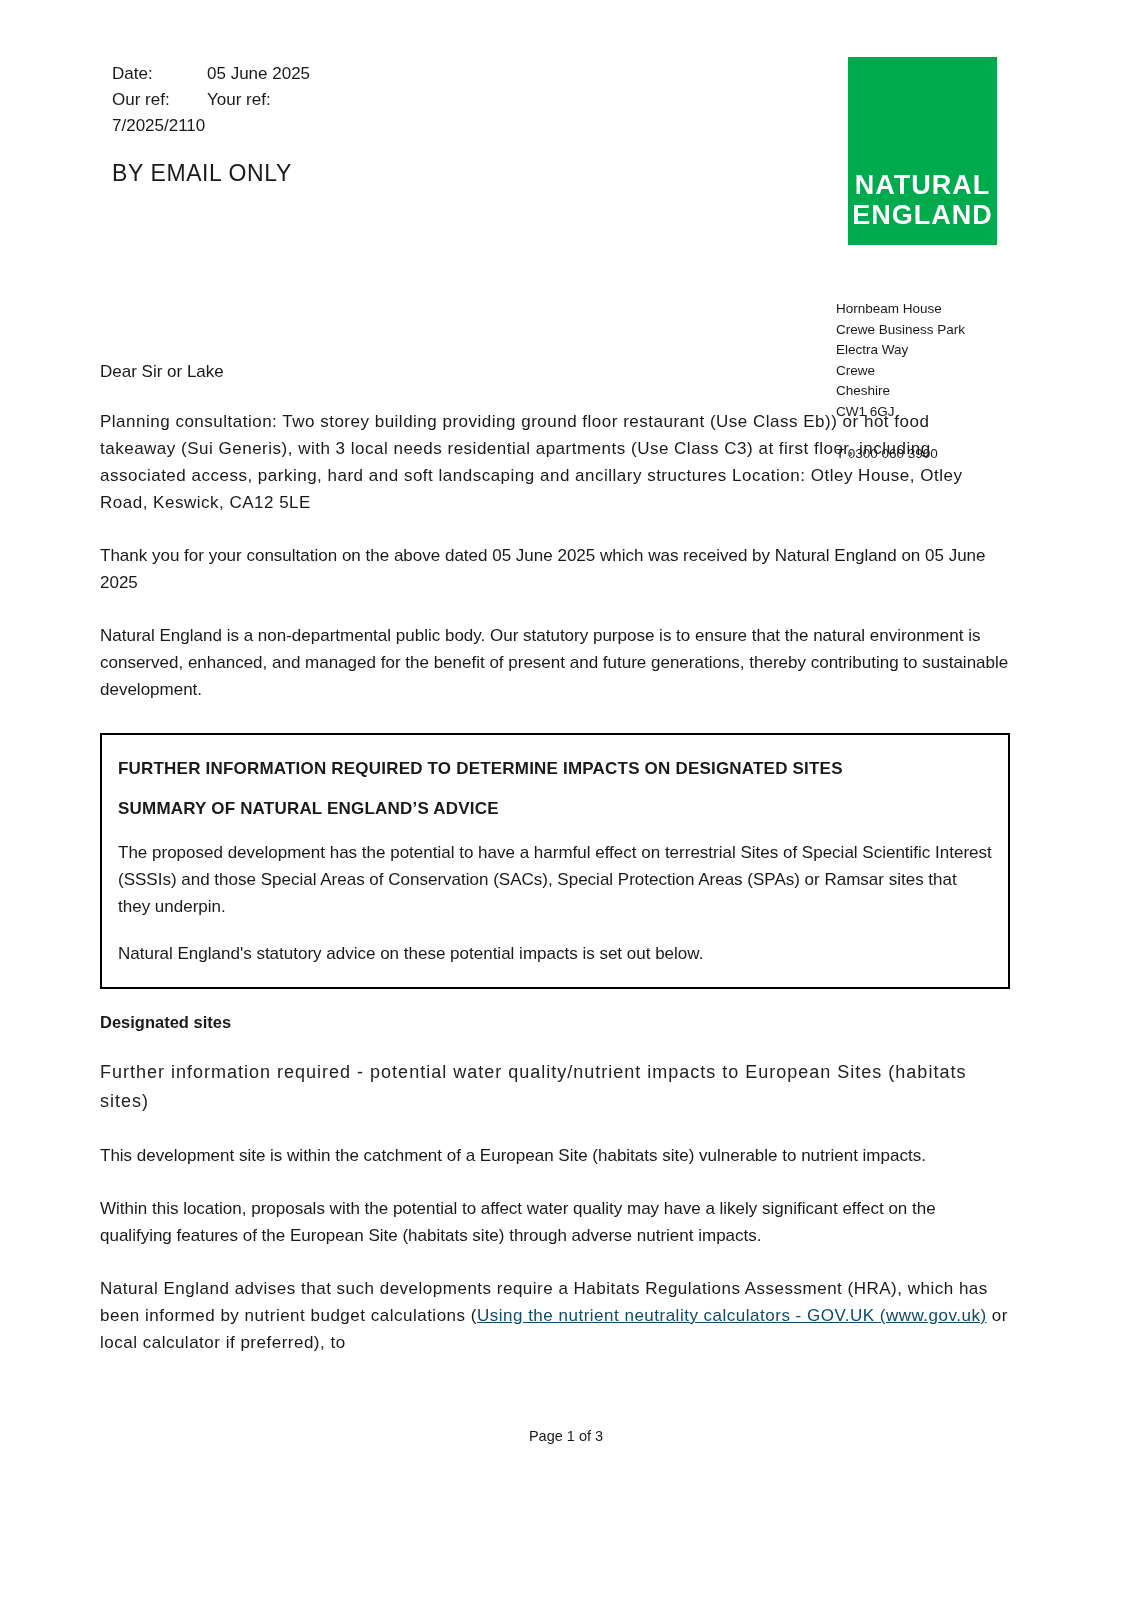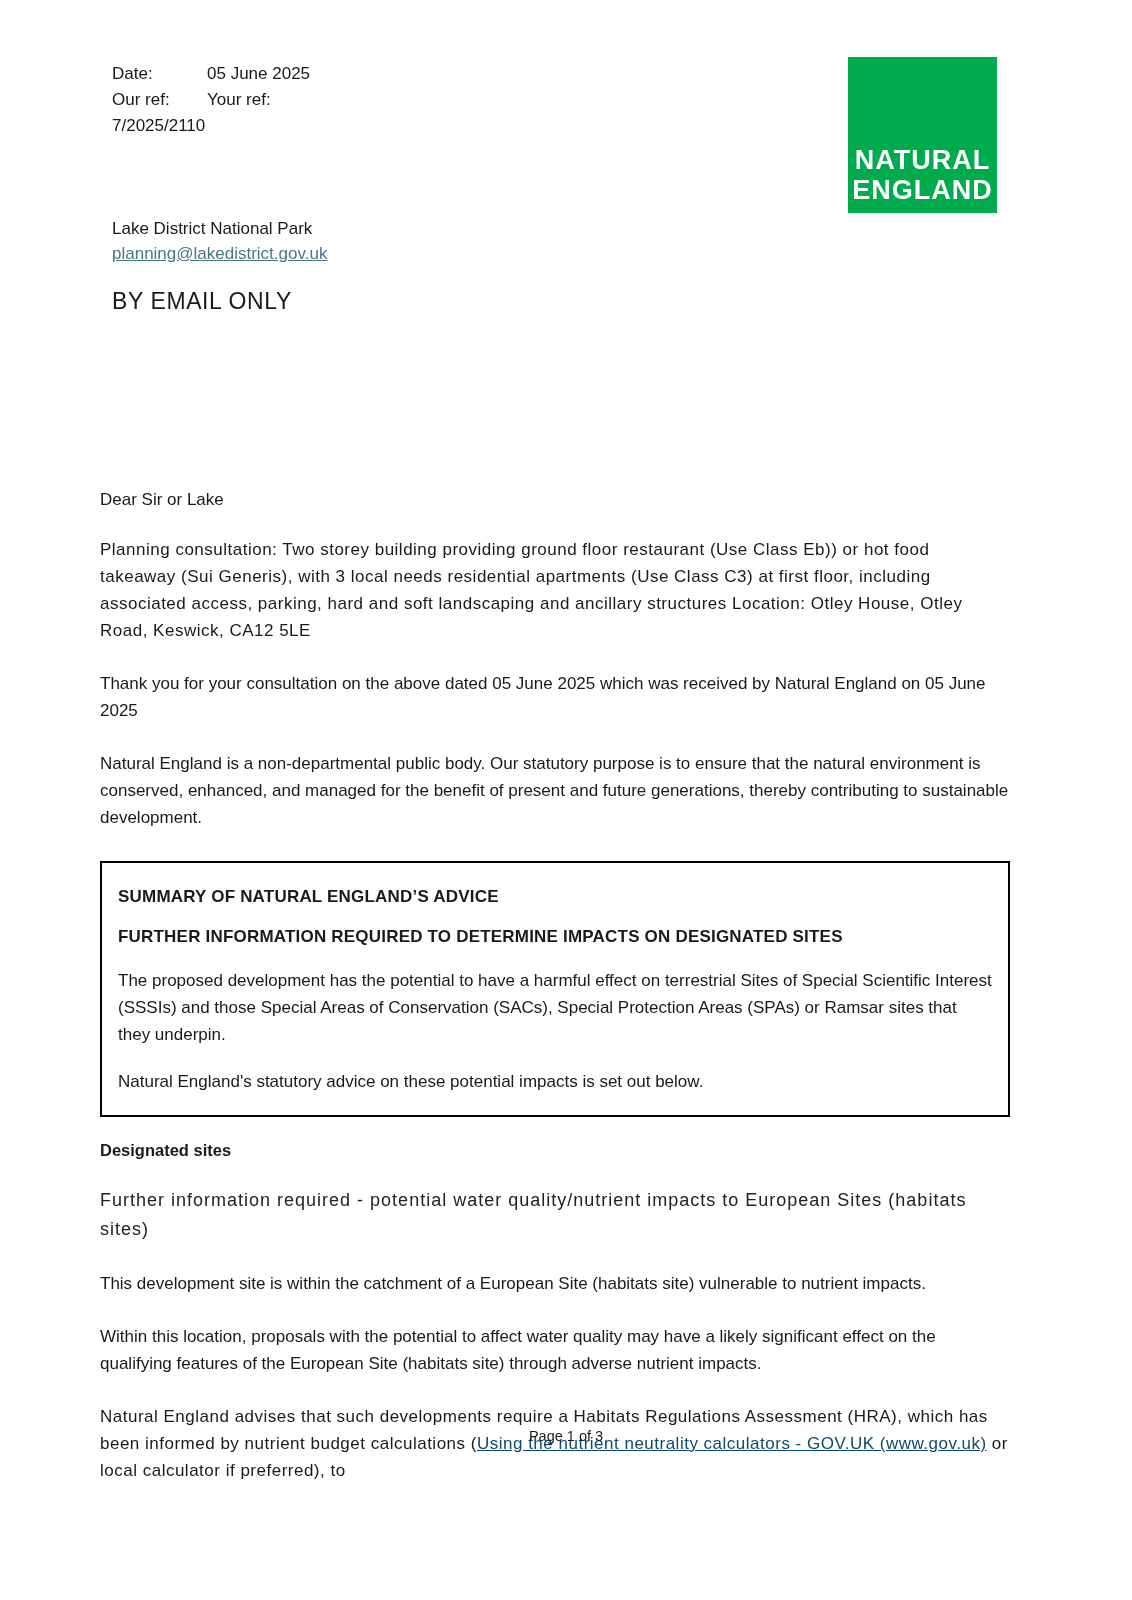--- a/index.html
+++ b/index.html
@@ -35,27 +35,27 @@
     font-size: 17px;
     line-height: 24px;
   }
 
   
   .logo {
     position: absolute;
     left: 848px;
     top: 57px;
     width: 149px;
-    height: 156px;
+    height: 188px;
     background: #00AB4E;
     display: flex;
     flex-direction: column;
     justify-content: flex-end;
     align-items: center;
-    padding-bottom: 8px;
+    padding-bottom: 15px;
     box-sizing: border-box;
   }
   .logo .logo-line {
     color: #ffffff;
     font-size: 27px;
     font-weight: bold;
     letter-spacing: 1px;
     line-height: 30px;
   }
 
@@ -152,47 +152,52 @@
 </head>
 <body>
 
 <div class="page">
 
   <div class="logo" style="background: rgb(0, 171, 78); color: rgb(255, 255, 255);">
     <span class="logo-line">NATURAL</span>
     <span class="logo-line">ENGLAND</span>
   </div>
 
+  <div class="sender-address">
+    <div>Hornbeam House</div>
+    <div>Crewe Business Park</div>
+    <div>Electra Way</div>
+    <div>Crewe</div>
+    <div>Cheshire</div>
+    <div>CW1 6GJ</div>
+    <div class="sender-phone">T 0300 060 3900</div>
+  </div>
 
   <div class="content">
 
     <div class="meta-block">
       <span>Date:</span>
       <span>05 June 2025</span>
       <span>Our ref:</span>
       <span>Your ref:</span>
       <span>7/2025/2110</span>
     </div>
 
-    <div class="recipient">
-      <div>Lake District National Park</div>
-      <div><a href="#" class="email-link">planning@lakedistrict.gov.uk</a></div>
-    </div>
     <div class="by-email">BY EMAIL ONLY</div>
 
     <div class="salutation">Dear Sir or Lake</div>
 
     <p class="body-para spaced">Planning consultation: Two storey building providing ground floor restaurant (Use Class Eb)) or hot food takeaway (Sui Generis), with 3 local needs residential apartments (Use Class C3) at first floor, including associated access, parking, hard and soft landscaping and ancillary structures Location: Otley House, Otley Road, Keswick, CA12 5LE</p>
 
     <p class="body-para">Thank you for your consultation on the above dated 05 June 2025 which was received by Natural England on 05 June 2025</p>
     <p class="body-para">Natural England is a non-departmental public body. Our statutory purpose is to ensure that the natural environment is conserved, enhanced, and managed for the benefit of present and future generations, thereby contributing to sustainable development.</p>
 
     <div class="summary-box">
+      <div class="box-heading">FURTHER INFORMATION REQUIRED TO DETERMINE IMPACTS ON DESIGNATED SITES</div>
       <div class="box-heading">SUMMARY OF NATURAL ENGLAND’S ADVICE</div>
-      <div class="box-heading">FURTHER INFORMATION REQUIRED TO DETERMINE IMPACTS ON DESIGNATED SITES</div>
       <p class="body-para">The proposed development has the potential to have a harmful effect on terrestrial Sites of Special Scientific Interest (SSSIs) and those Special Areas of Conservation (SACs), Special Protection Areas (SPAs) or Ramsar sites that they underpin.</p>
       <p class="body-para">Natural England's statutory advice on these potential impacts is set out below.</p>
     </div>
 
     <div class="section-heading">Designated sites</div>
     <div class="sub-heading">Further information required - potential water quality/nutrient impacts to European Sites (habitats sites)</div>
 
     <p class="body-para">This development site is within the catchment of a European Site (habitats site) vulnerable to nutrient impacts.</p>
     <p class="body-para">Within this location, proposals with the potential to affect water quality may have a likely significant effect on the qualifying features of the European Site (habitats site) through adverse nutrient impacts.</p>
 

